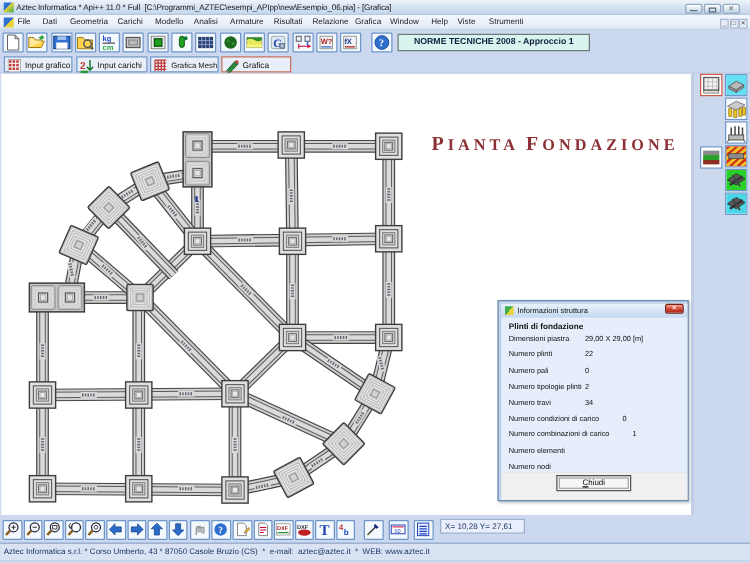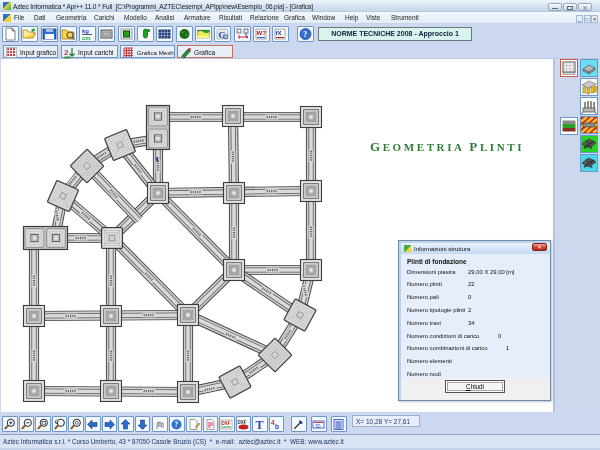--- a/index.html
+++ b/index.html
@@ -756,21 +756,21 @@
       <g transform="translate(234,382) rotate(61.86559401817303)">
         <rect x="-12.0" y="-12.0" width="24" height="24" rx="1.2" fill="#c0c0c0" stroke="#3c3c3c" stroke-width="1.1"></rect>
         <rect x="-10.00" y="-10.00" width="20.00" height="20.00" rx="1" fill="none" stroke="#ededed" stroke-width="0.8"></rect>
         <rect x="-8.10" y="-8.10" width="16.20" height="16.20" rx="1" fill="none" stroke="#ededed" stroke-width="0.8"></rect>
         <rect x="-6.20" y="-6.20" width="12.40" height="12.40" rx="1" fill="none" stroke="#ededed" stroke-width="0.8"></rect>
         <rect x="-4.30" y="-4.30" width="8.60" height="8.60" rx="1" fill="none" stroke="#ededed" stroke-width="0.8"></rect>
         <rect x="-2.6" y="-2.6" width="5.2" height="5.2" fill="#d2d2d2" stroke="#989898" stroke-width="0.8"></rect>
       </g>
       <rect x="155.2" y="157" width="2" height="4.5" fill="#2a3f8f"></rect>
     </svg>
-<div class="abs" id="t2"><span class="bigc2">G</span>EOMETRIA <span class="bigc2">P</span>LINTI</div>
+<div class="abs" id="t1"><span class="bigc">P</span>IANTA <span class="bigc">F</span>ONDAZIONE</div>
 </div>
 <div class="abs" id="rightpanel"></div>
 <div class="abs" style="left:560px;top:59px;width:18px;height:18px;background:#fff;border:1px solid #cc5a4a"><svg width="16" height="16" viewBox="0 0 16 16">
       <rect x="2" y="2" width="12" height="10" fill="#f2f2f2" stroke="#555" stroke-width="1"></rect>
       <path d="M5.5 2 v10 M9 2 v10 M12.5 2 v10 M2 5.5 h12 M2 9 h12" stroke="#aaa" stroke-width="0.5"></path>
       <rect x="2" y="12.5" width="12" height="2" fill="#ddd" stroke="#555" stroke-width="0.5"></rect>
     </svg></div>
 <div class="abs" style="left:560px;top:117px;width:18px;height:18px;background:#fff;border:1px solid #6f96c8"><svg width="16" height="16" viewBox="0 0 16 16">
       <rect x="1.5" y="2.5" width="13" height="3.5" fill="#8a8a8a"></rect>
       <rect x="1.5" y="6" width="13" height="4" fill="#2aa02a"></rect>

